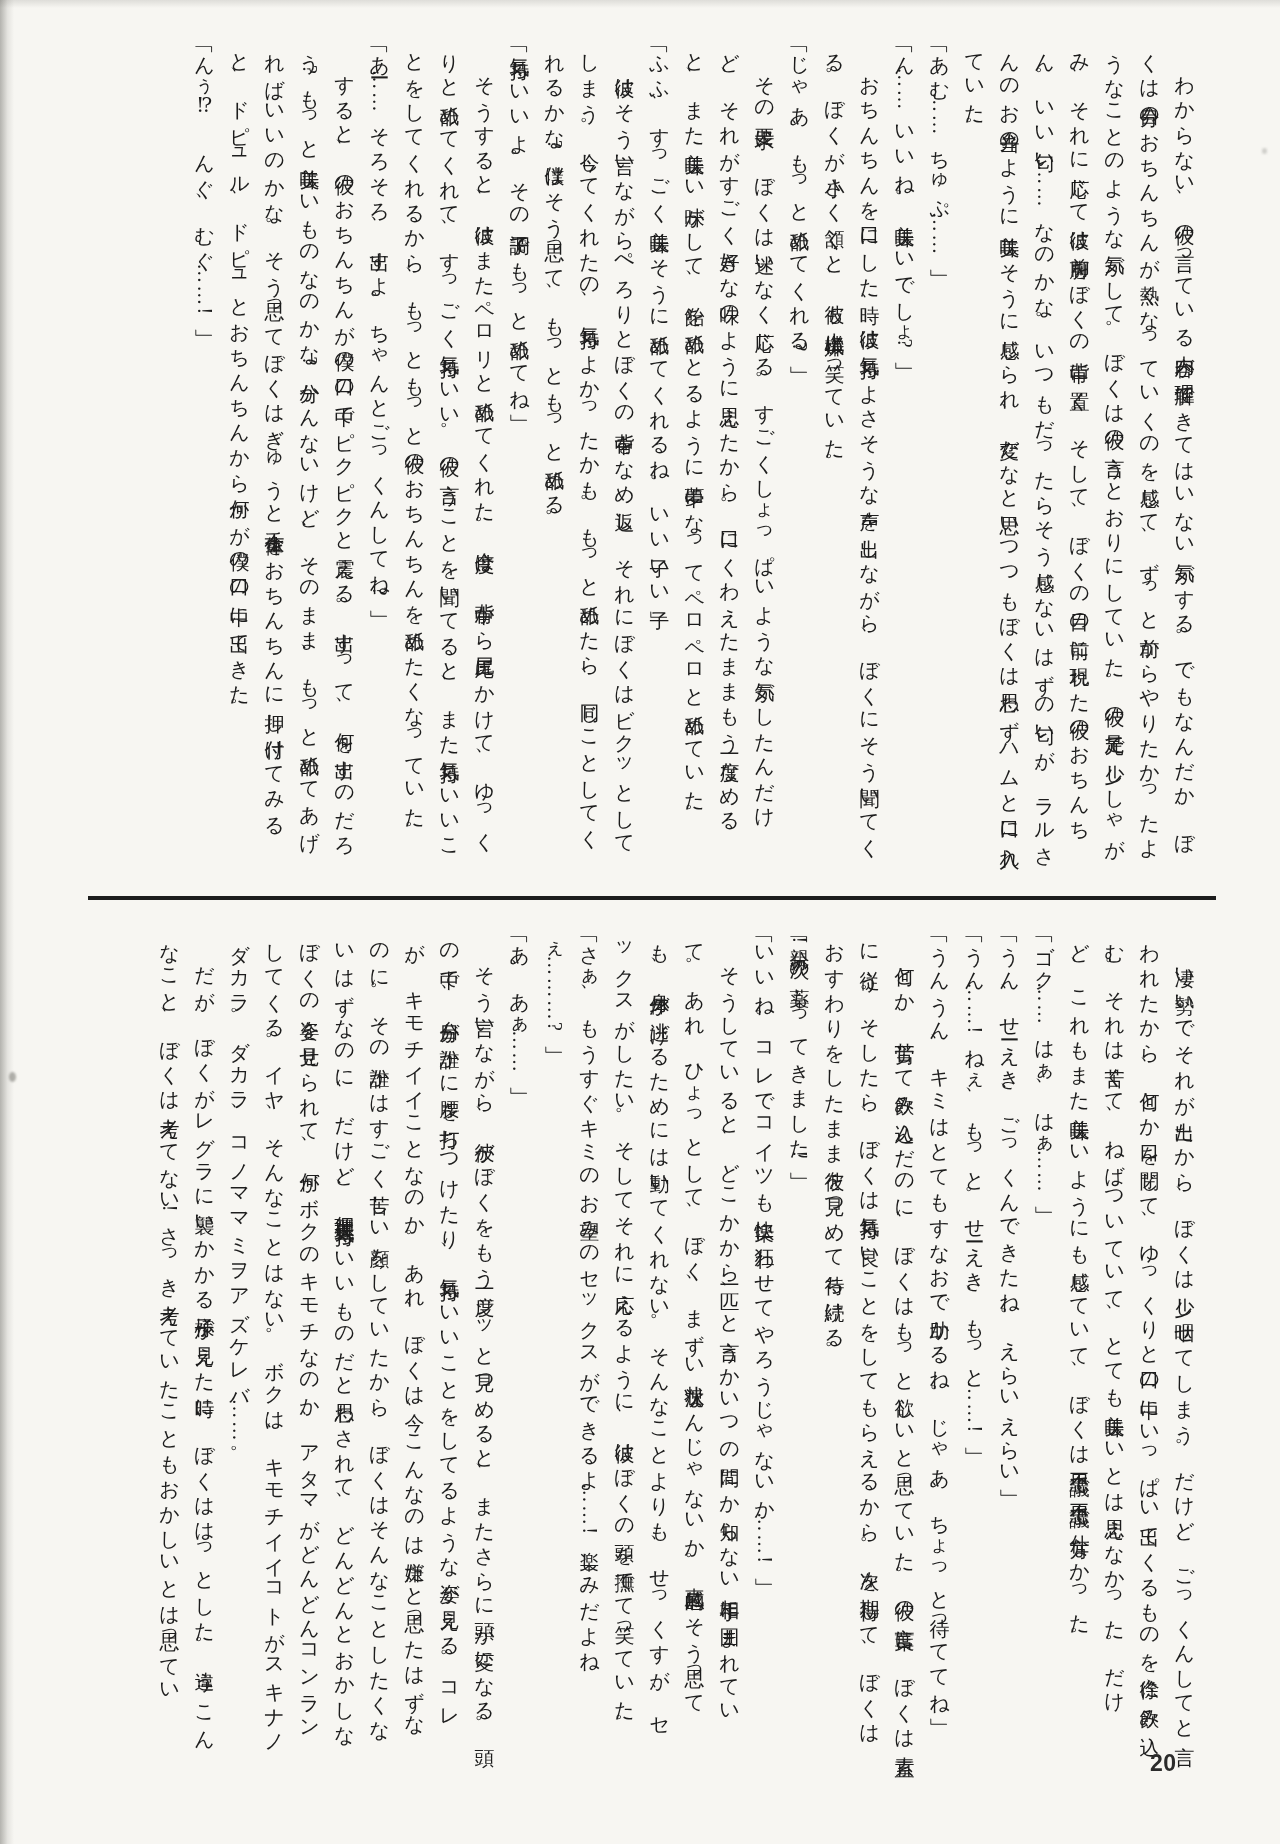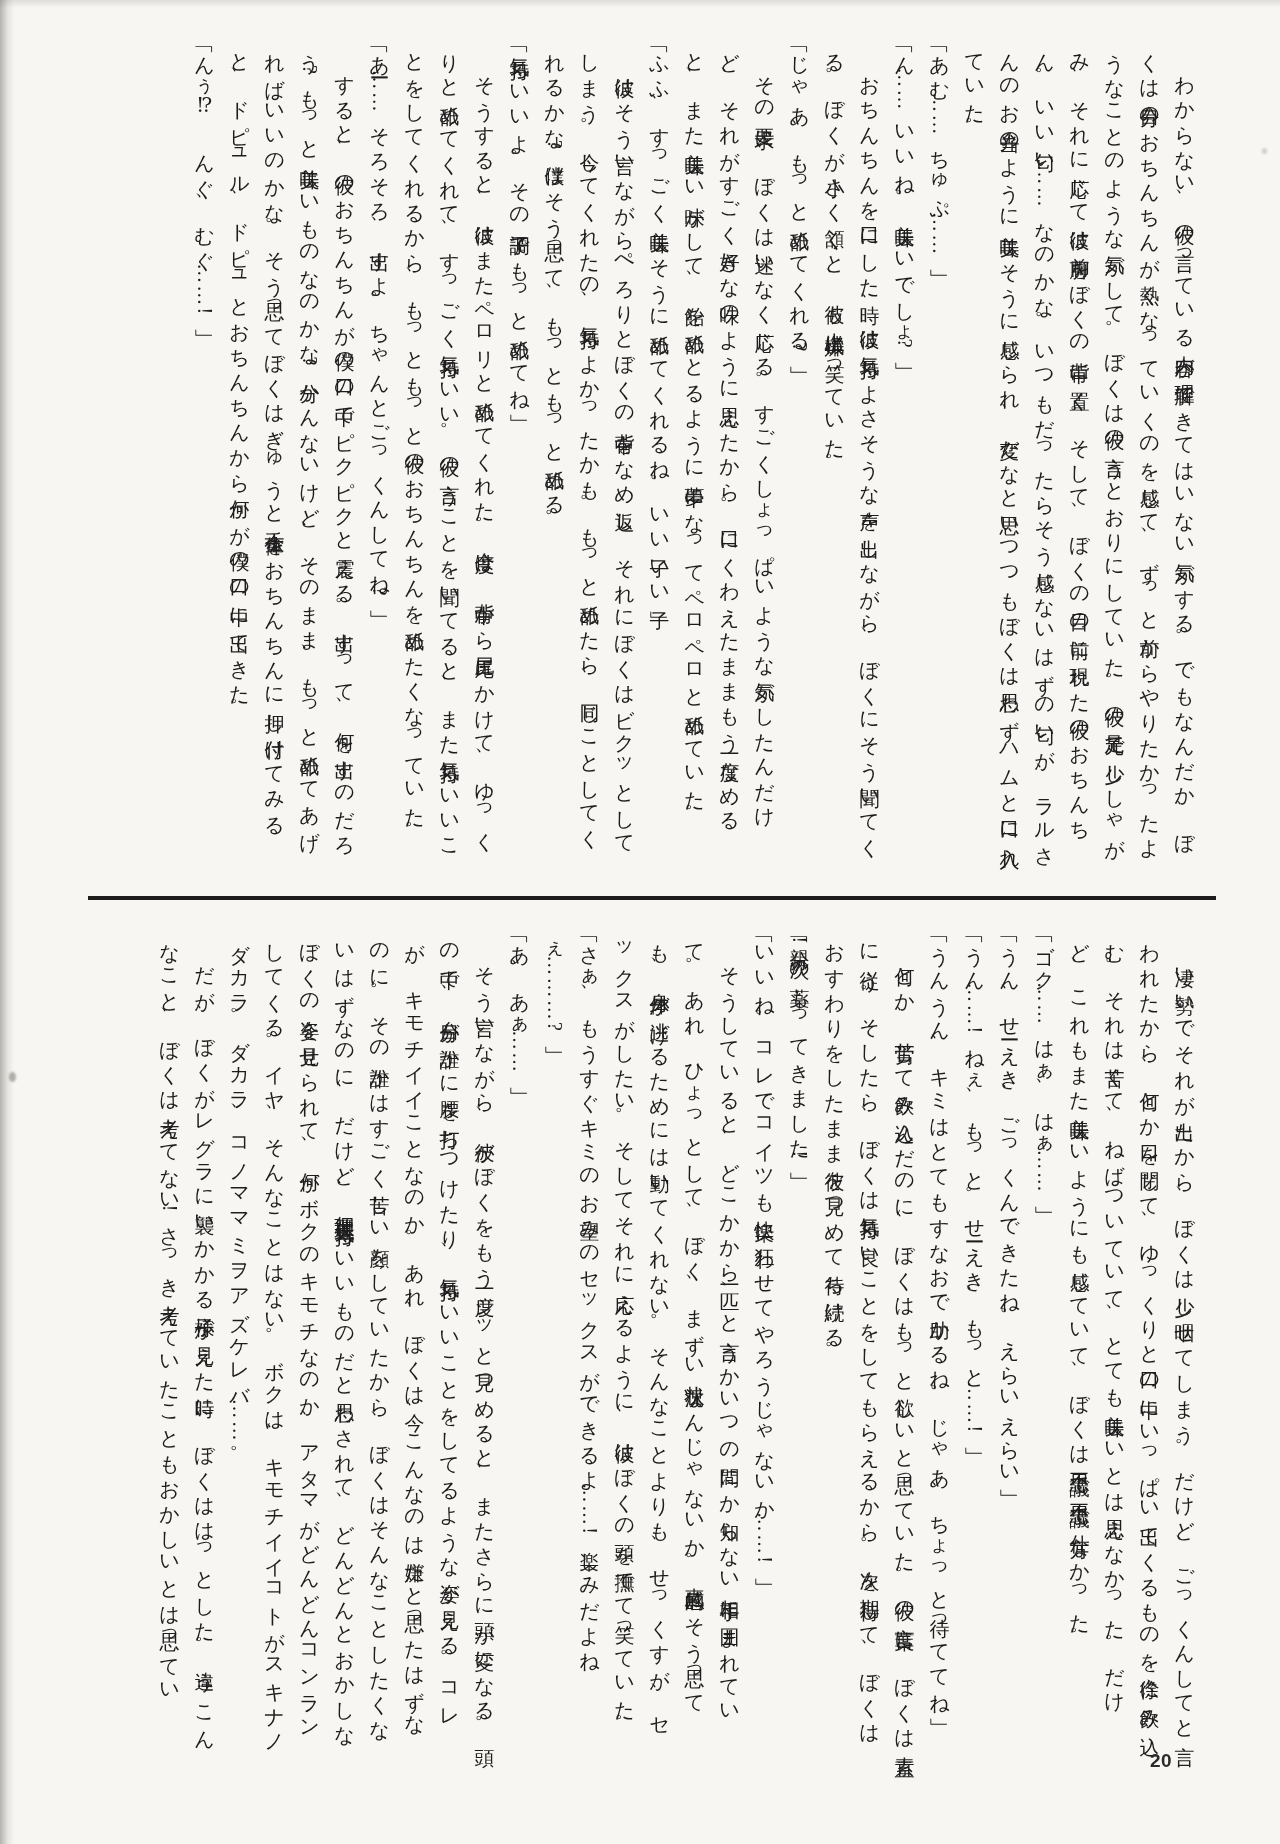--- a/index.html
+++ b/index.html
@@ -71,21 +71,21 @@
     width: 1128px;
     height: 4px;
     background: var(--ink, #191919);
   }
   .page-number {
     position: absolute;
     left: 1150px;
     top: 1750px;
     font-family: "Liberation Sans", "DejaVu Sans", sans-serif;
     font-weight: bold;
-    font-size: 19px;
+    font-size: 23px;
     letter-spacing: 0.5px;
     color: #2b2b2b;
   }
 </style>
 </head>
 <body>
 
 <div class="page" style="--paper: #f7f6f2; --ink: #1d1d1d;">
 
   <div class="edge-shade-left"></div>

